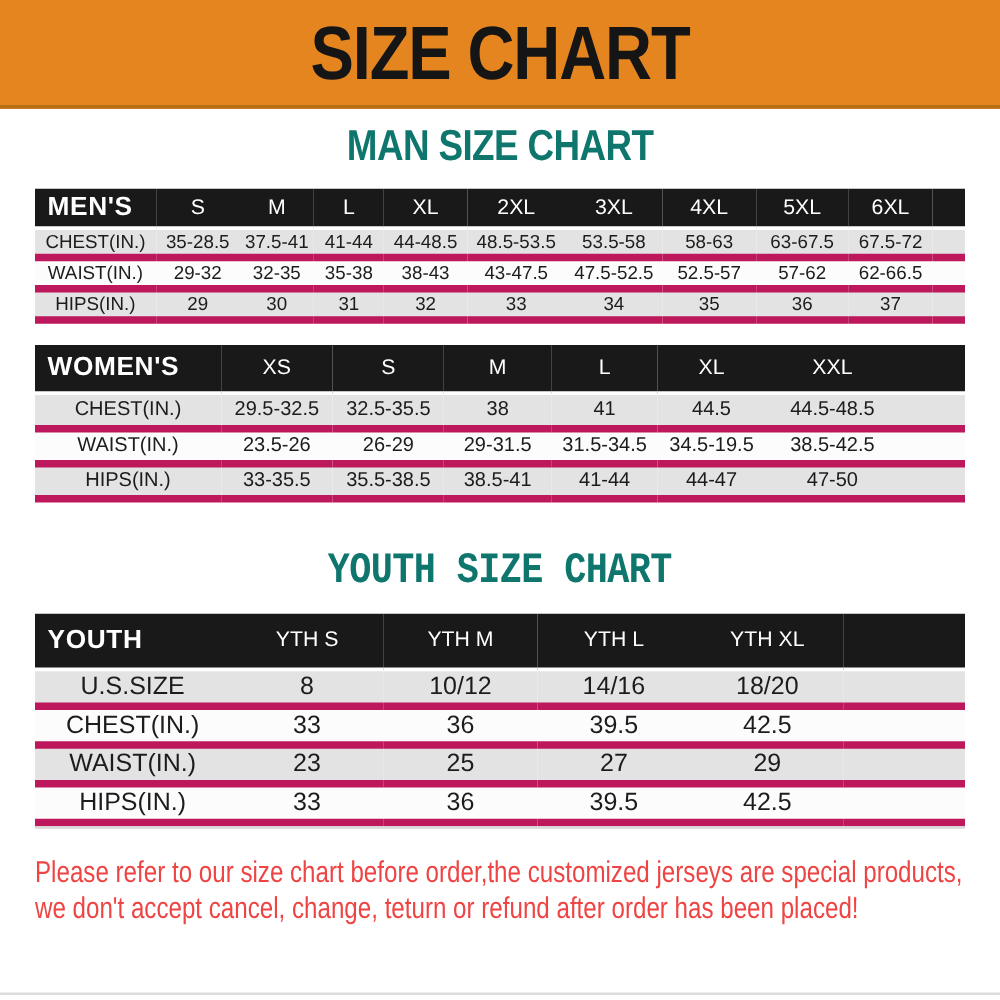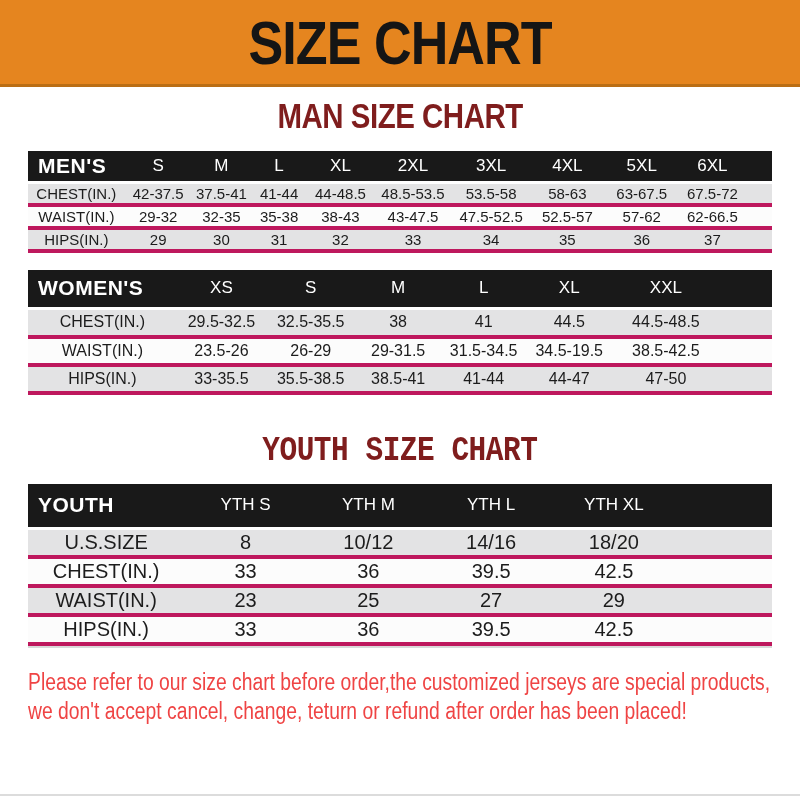--- a/index.html
+++ b/index.html
@@ -21,36 +21,36 @@
   .banner-title {
     display: inline-block;
     font-size: 56px; font-weight: bold; color: #151515;
     letter-spacing: -1px;
     transform: scale(0.93, 1.08);
     white-space: nowrap;
   }
   
   .content { padding: 0 28px; }
   .sec-heading {
-    margin: 0; text-align: center; font-weight: bold; color: #7f1d1d;
+    margin: 0; text-align: center; font-weight: bold; color: #0f766e;
     height: 36px; line-height: 36px; font-size: 31px;
   }
   .sec-heading .cond { display: inline-block; transform: scale(0.95, 1.12); white-space: nowrap; letter-spacing: -0.5px; }
   .h-man   { margin-top: 12px; }
   .h-women { margin-top: 20px; }
   .h-youth { margin-top: 38px; font-family: Liberation Mono, monospace; }
   
   table.size-table {
     width: 744px; border-collapse: collapse; table-layout: fixed;
   }
   table.men   { margin-top: 16px; }
   table.women { margin-top: 17px; }
   table.youth { margin-top: 15px; }
   .size-table thead tr { background: #191919; color: #ffffff; border-bottom: 3px solid #ffffff; }
-  .size-table tbody tr { border-bottom: 4px solid #be185d; }
+  .size-table tbody tr { border-bottom: 6px solid #be185d; }
   .size-table tbody tr:nth-child(odd)  { background: #E3E3E4; }
   .size-table tbody tr:nth-child(even) { background: #FCFCFC; }
   .size-table th.corner {
     text-align: left; padding-left: 10px;
     font-weight: bold; font-size: 21px; letter-spacing: 0.5px;
     white-space: nowrap;
   }
   .size-table th.size { font-weight: normal; font-size: 17px; text-align: center; }
   .size-table td { text-align: center; color: #1c1c1c; font-size: 15px; }
   table.men   thead tr th { height: 31px; }
@@ -102,21 +102,21 @@
         <th class="size">3XL</th>
         <th class="size">4XL</th>
         <th class="size">5XL</th>
         <th class="size">6XL</th>
         <th class="size"></th>
       </tr>
     </thead>
     <tbody>
       <tr>
         <td class="label">CHEST(IN.)</td>
-        <td>42-37.5</td>
+        <td>35-28.5</td>
         <td>37.5-41</td>
         <td>41-44</td>
         <td>44-48.5</td>
         <td>48.5-53.5</td>
         <td>53.5-58</td>
         <td>58-63</td>
         <td>63-67.5</td>
         <td>67.5-72</td>
         <td></td>
       </tr>

